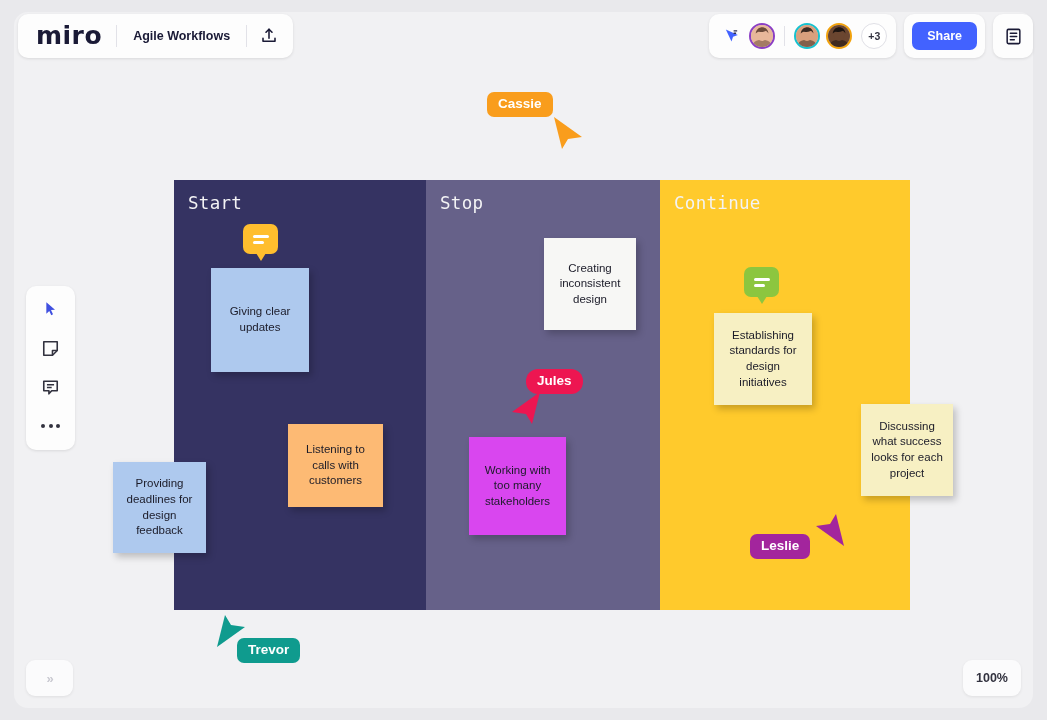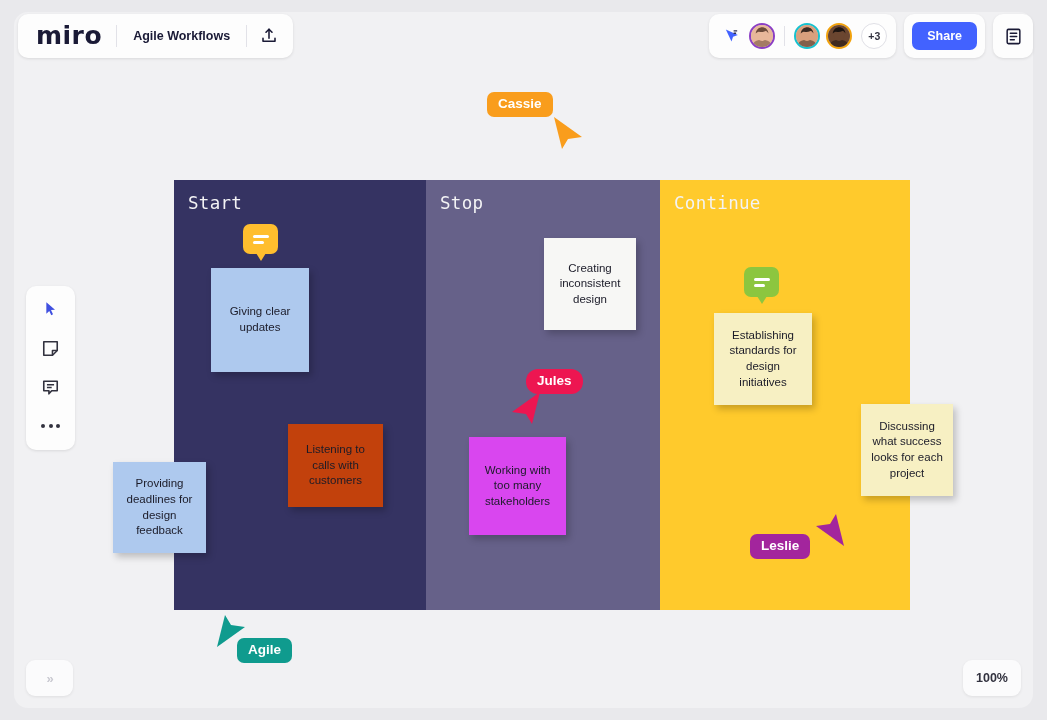--- a/index.html
+++ b/index.html
@@ -214,21 +214,21 @@
             <i></i>
             <i></i>
           </div>
         </div>
         <div class="sticky" style="left: 197px; top: 256px; width: 98px; height: 104px; background: rgb(174, 201, 238);">
           <span>Giving clear updates</span>
         </div>
         <div class="sticky" style="left: 99px; top: 450px; width: 93px; height: 91px; background: rgb(174, 201, 238);">
           <span>Providing deadlines for design feedback</span>
         </div>
-        <div class="sticky" style="left: 274px; top: 412px; width: 95px; height: 83px; background: #c2410c;">
+        <div class="sticky" style="left: 274px; top: 412px; width: 95px; height: 83px; background: #fdba74;">
           <span>Listening to calls with customers</span>
         </div>
         <div class="sticky" style="left: 530px; top: 226px; width: 92px; height: 92px; background: rgb(247, 247, 245);">
           <span>Creating inconsistent design</span>
         </div>
         <div class="sticky" style="left: 455px; top: 425px; width: 97px; height: 98px; background: #d946ef;">
           <span>Working with too many stakeholders</span>
         </div>
         <div class="badge" style="left: 730px; top: 255px; background: rgb(140, 198, 63); color: rgb(140, 198, 63);">
           <div class="lines">
@@ -259,21 +259,21 @@
         <div class="cursor" style="left: 0px; top: 0px;">
           <div class="arrow" style="left: 796px; top: 500px;"><svg width="36" height="36" viewBox="0 0 36 36">
               <path d="M34 34 L6 14 L20 12 L26 2 Z" fill="#a3259d"></path>
             </svg></div>
           <div class="label" style="background: rgb(163, 37, 157); position: absolute; left: 736px; top: 522px;">Leslie</div>
         </div>
         <div class="cursor" style="left: 0px; top: 0px;">
           <div class="arrow" style="left: 201px; top: 601px;"><svg width="36" height="36" viewBox="0 0 36 36">
               <path d="M2 34 L30 14 L16 12 L10 2 Z" fill="#0f9b8e"></path>
             </svg></div>
-          <div class="label" style="background: rgb(15, 155, 142); position: absolute; left: 223px; top: 626px;">Agile</div>
+          <div class="label" style="background: rgb(15, 155, 142); position: absolute; left: 223px; top: 626px;">Trevor</div>
         </div>
       </div>
   </div>
 
   <div class="hdr-left">
     <div class="miro-logo">miro</div>
     <div class="hdr-div"></div>
     <div class="board-title">Agile Workflows</div>
     <div class="hdr-div"></div>
     <div class="share-icon-btn">

